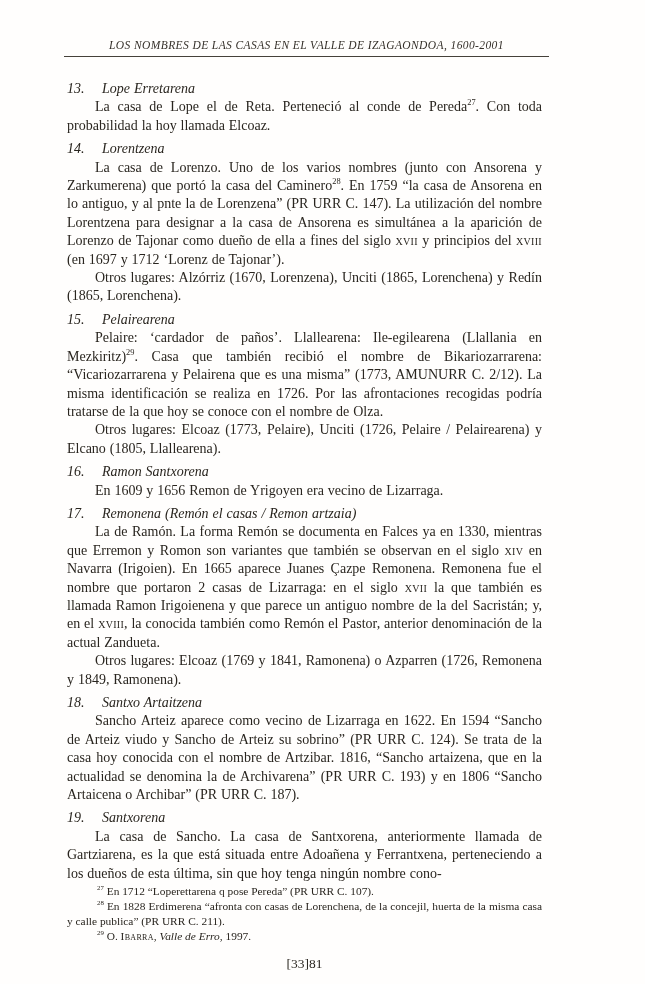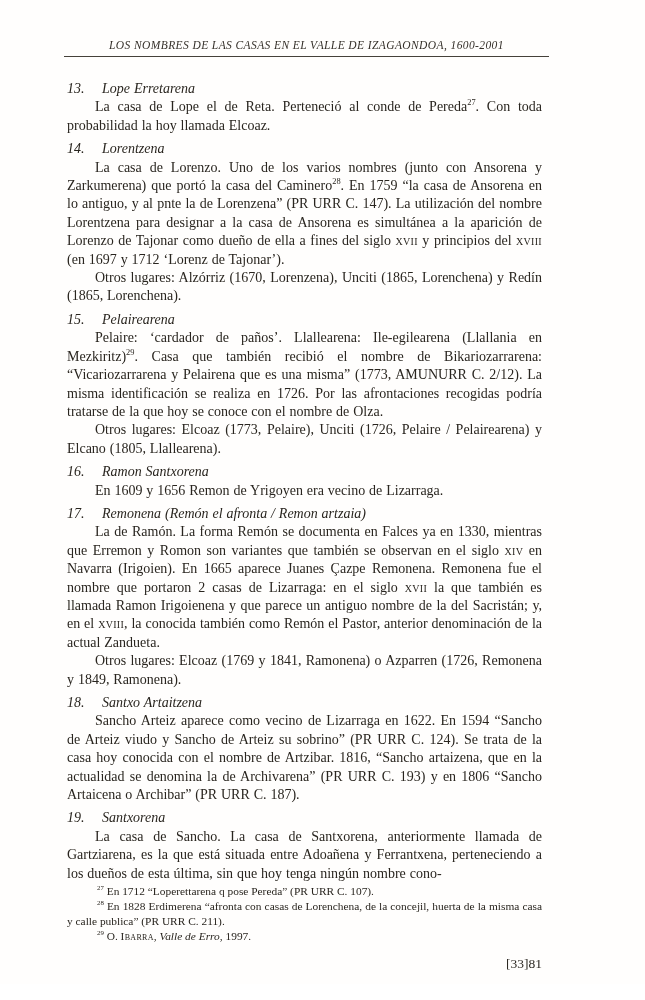--- a/index.html
+++ b/index.html
@@ -85,21 +85,21 @@
     margin: 0;
     text-indent: 30px;
   }
   
   .footer {
     position: absolute;
     left: 67px;
     top: 956px;
     width: 475px;
     display: flex;
-    justify-content: flex-end;
+    justify-content: center;
     font-size: 13.5px;
     color: #2c2822;
   }
 </style>
 </head>
 <body>
 
 <div class="page">
 
   <div class="running-header">LOS NOMBRES DE LAS CASAS EN EL VALLE DE IZAGAONDOA, 1600-2001</div>
@@ -110,21 +110,21 @@
       <div class="section-heading"><span class="sec-num">13.</span><span class="sec-title">Lope Erretarena</span></div>
       <p class="para">La casa de Lope el de Reta. Perteneció al conde de Pereda<sup class="fn-ref">27</sup>. Con toda probabilidad la hoy llamada Elcoaz.</p>
       <div class="section-heading"><span class="sec-num">14.</span><span class="sec-title">Lorentzena</span></div>
       <p class="para">La casa de Lorenzo. Uno de los varios nombres (junto con Ansorena y Zarkumerena) que portó la casa del Caminero<sup class="fn-ref">28</sup>.  En 1759 “la casa de Ansorena en lo antiguo, y al pnte la de Lorenzena” (PR URR C. 147). La utilización del nombre Lorentzena para designar a la casa de Ansorena es simultánea a la aparición de Lorenzo de Tajonar como dueño de ella a fines del siglo <span class="sc">xvii</span> y principios del <span class="sc">xviii</span> (en 1697 y 1712 ‘Lorenz de Tajonar’).</p>
       <p class="para">Otros lugares: Alzórriz (1670, Lorenzena), Unciti (1865, Lorenchena) y Redín (1865, Lorenchena).</p>
       <div class="section-heading"><span class="sec-num">15.</span><span class="sec-title">Pelairearena</span></div>
       <p class="para">Pelaire: ‘cardador de paños’. Llallearena: Ile-egilearena (Llallania en Mezkiritz)<sup class="fn-ref">29</sup>. Casa que también recibió el nombre de Bikariozarrarena: “Vicariozarrarena y Pelairena que es una misma” (1773, AMUNURR C. 2/12). La misma identificación se realiza en 1726. Por las afrontaciones recogidas podría tratarse de la que hoy se conoce con el nombre de Olza.</p>
       <p class="para">Otros lugares: Elcoaz (1773, Pelaire), Unciti (1726, Pelaire / Pelairearena) y Elcano (1805, Llallearena).</p>
       <div class="section-heading"><span class="sec-num">16.</span><span class="sec-title">Ramon Santxorena</span></div>
       <p class="para">En 1609 y 1656 Remon de Yrigoyen era vecino de Lizarraga.</p>
-      <div class="section-heading"><span class="sec-num">17.</span><span class="sec-title">Remonena (Remón el afronta / Remon artzaia)</span></div>
+      <div class="section-heading"><span class="sec-num">17.</span><span class="sec-title">Remonena (Remón el casas / Remon artzaia)</span></div>
       <p class="para">La de Ramón. La forma Remón se documenta en Falces ya en 1330, mientras que Erremon y Romon son variantes que también se observan en el siglo <span class="sc">xiv</span> en Navarra (Irigoien). En 1665 aparece Juanes Çazpe Remonena. Remonena fue el nombre que portaron 2 casas de Lizarraga: en el siglo <span class="sc">xvii</span> la que también es llamada Ramon Irigoienena y que parece un antiguo nombre de la del Sacristán; y, en el <span class="sc">xviii</span>, la conocida también como Remón el Pastor, anterior denominación de la actual Zandueta.</p>
       <p class="para">Otros lugares: Elcoaz (1769 y 1841, Ramonena) o Azparren (1726, Remonena y 1849, Ramonena).</p>
       <div class="section-heading"><span class="sec-num">18.</span><span class="sec-title">Santxo Artaitzena</span></div>
       <p class="para">Sancho Arteiz aparece como vecino de Lizarraga en 1622. En 1594 “Sancho de Arteiz viudo y Sancho de Arteiz su sobrino” (PR URR C. 124). Se trata de la casa hoy conocida con el nombre de Artzibar. 1816, “Sancho artaizena, que en la actualidad se denomina la de Archivarena” (PR URR C. 193) y en 1806 “Sancho Artaicena o Archibar” (PR URR C. 187).</p>
       <div class="section-heading"><span class="sec-num">19.</span><span class="sec-title">Santxorena</span></div>
       <p class="para">La casa de Sancho. La casa de Santxorena, anteriormente llamada de Gartziarena, es la que está situada entre Adoañena y Ferrantxena, perteneciendo a los dueños de esta última, sin que hoy tenga ningún nombre cono-</p>
     </main>
 
   <div class="footnotes" id="footnotes">
       <p class="footnote"><sup class="fn-ref">27</sup> En 1712 “Loperettarena q pose Pereda” (PR URR C. 107).</p>

